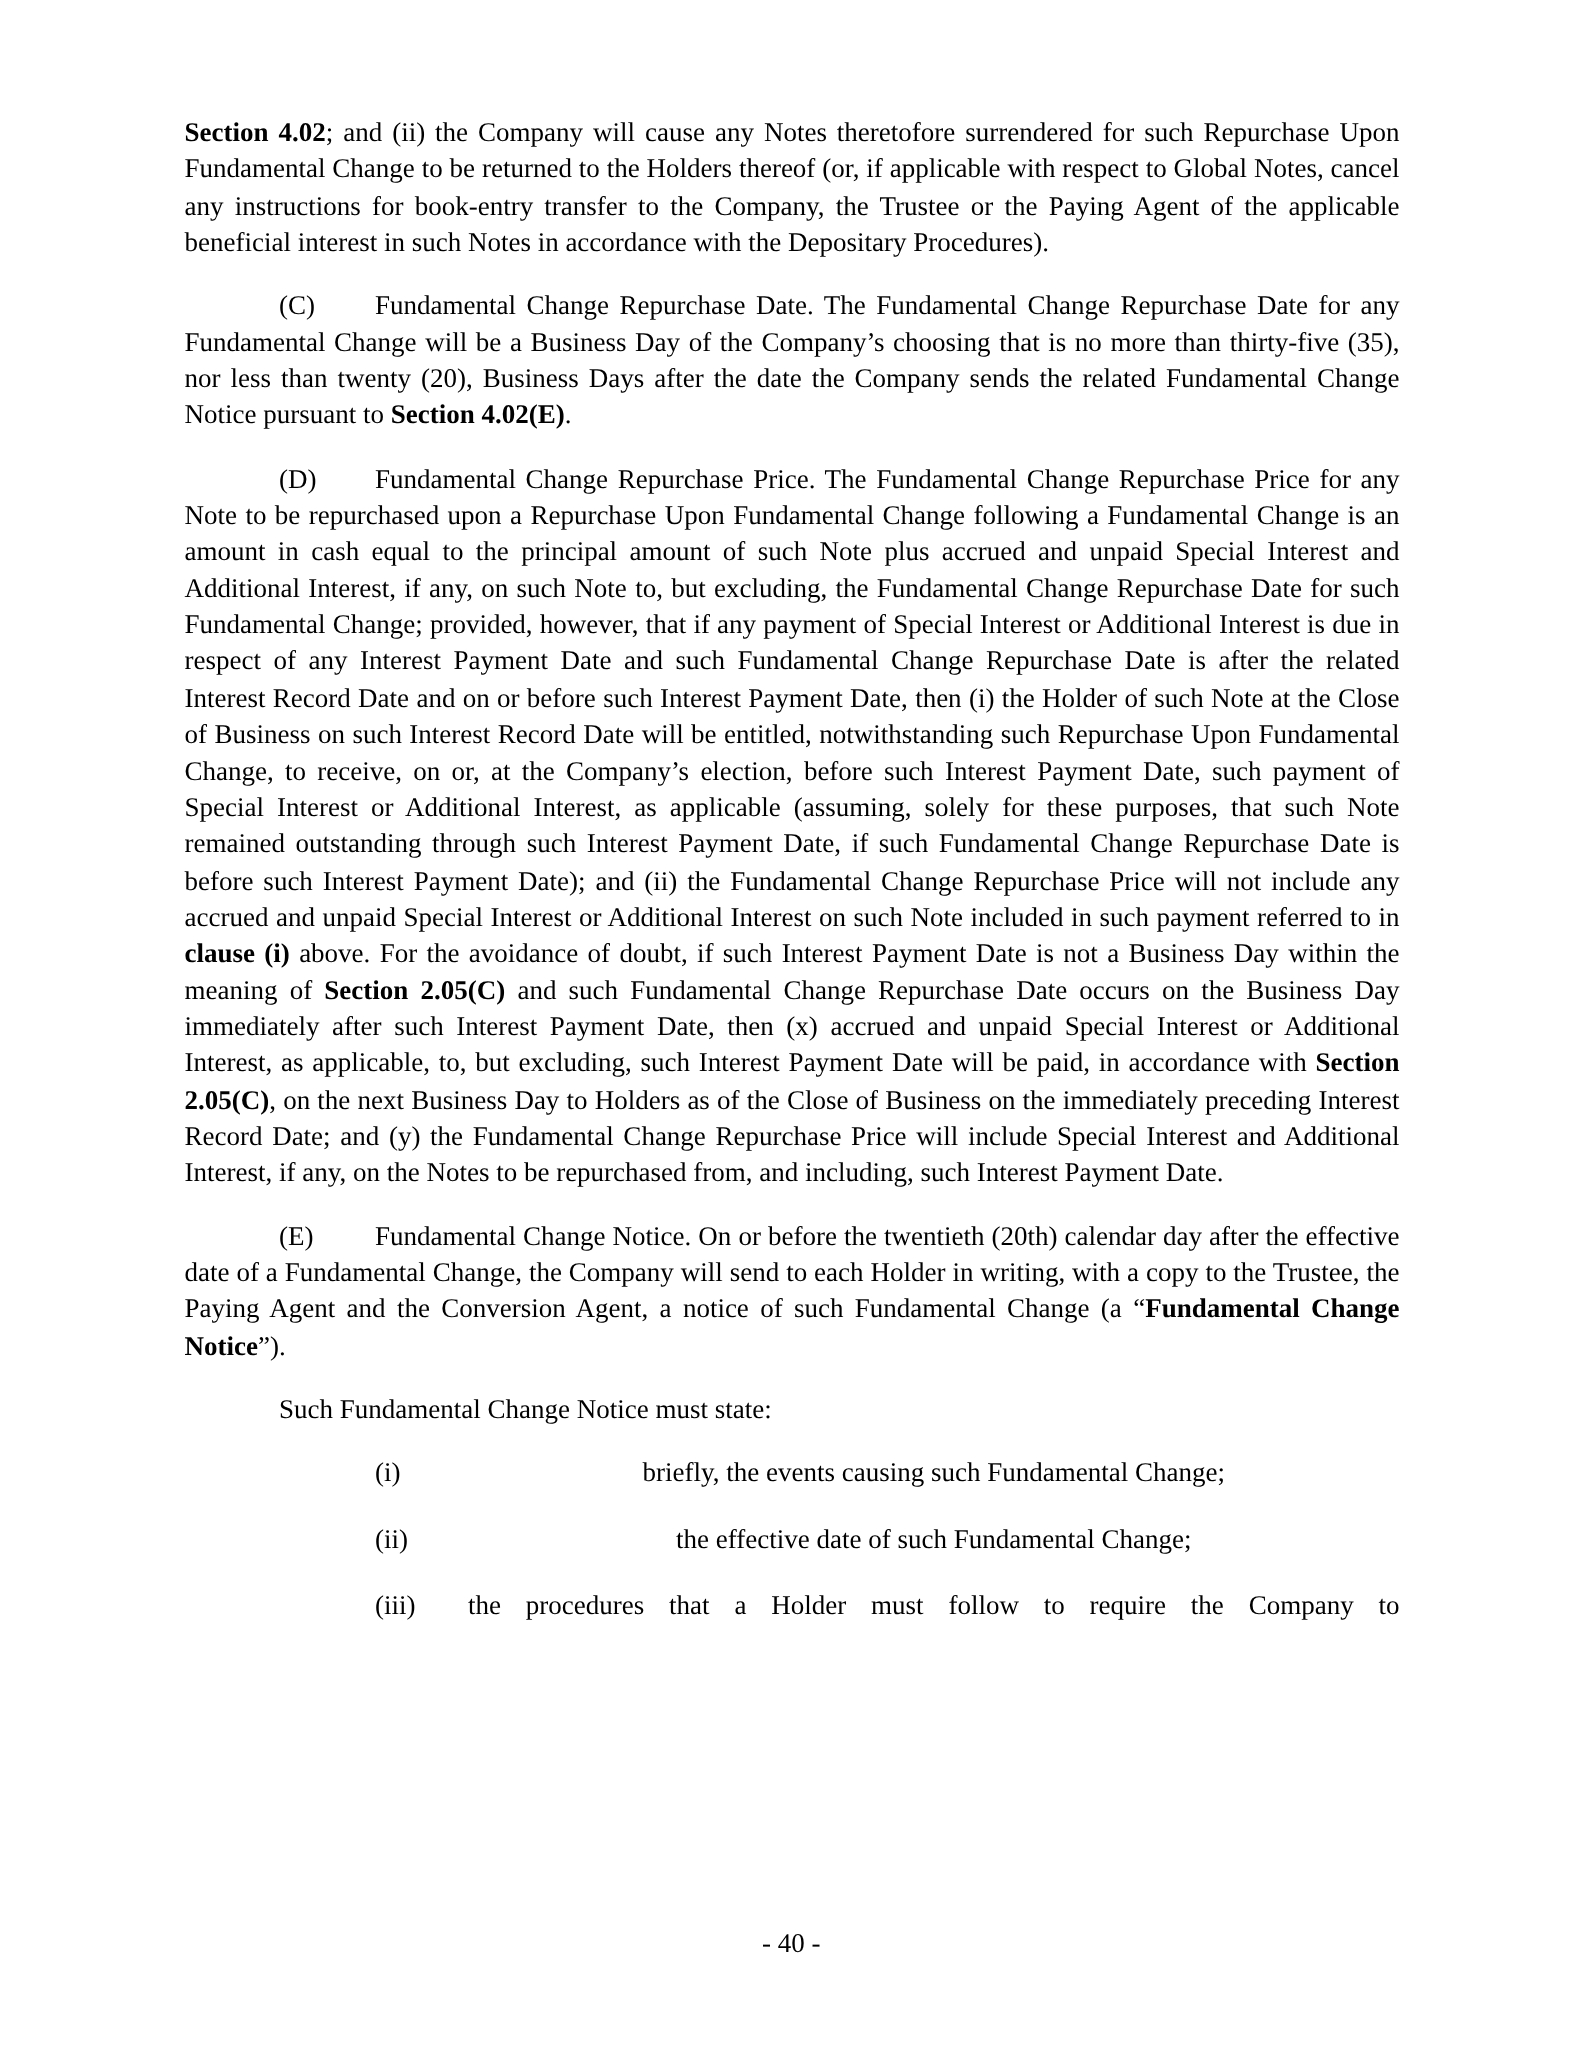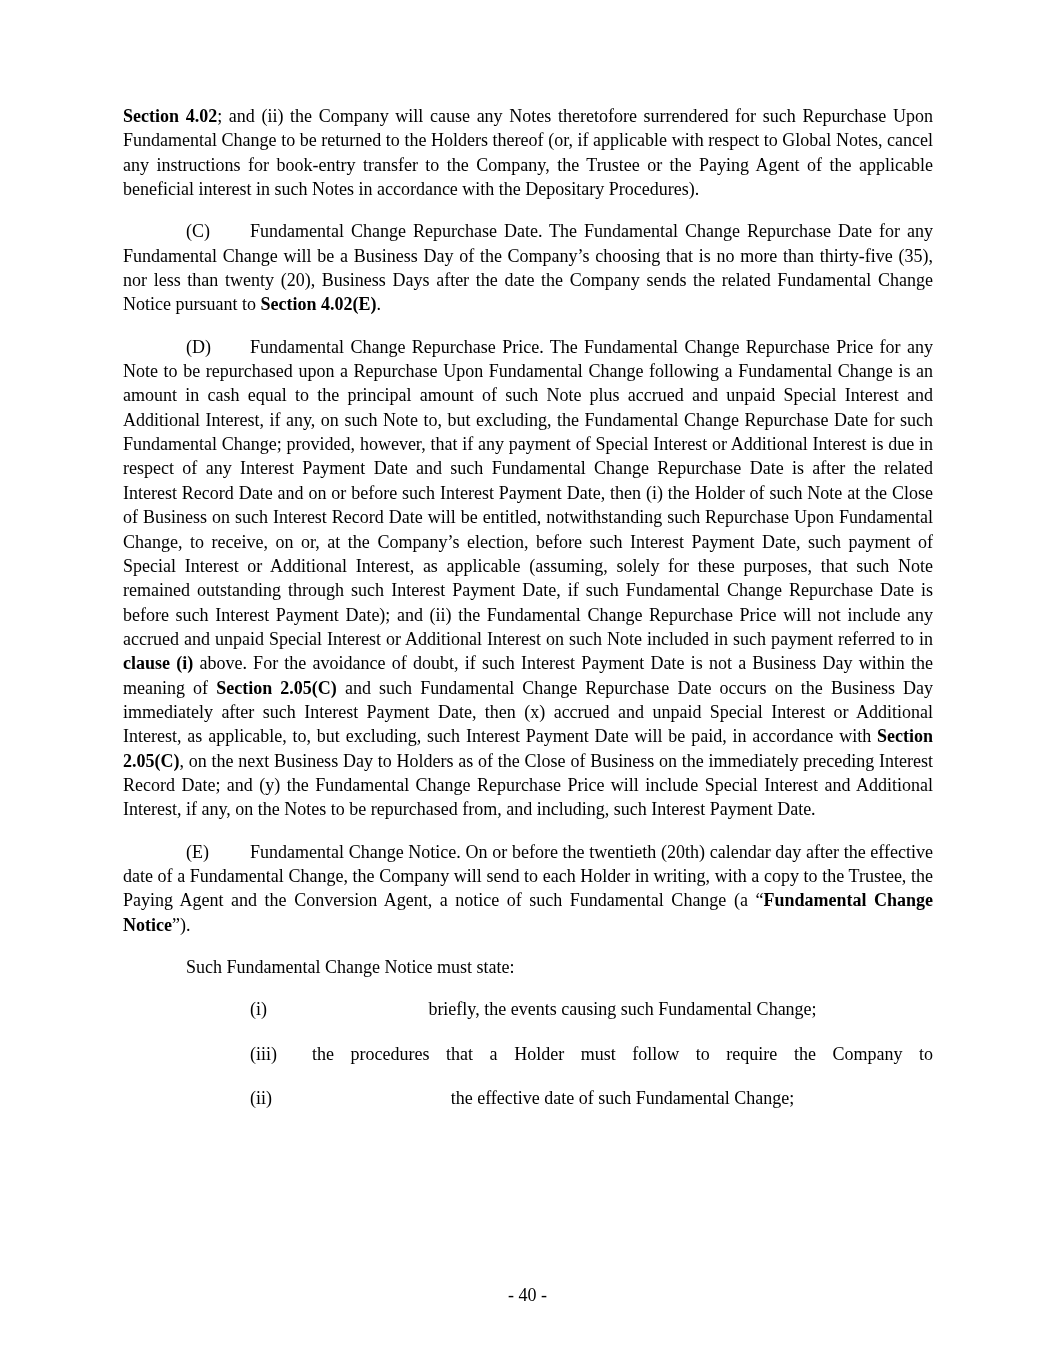--- a/index.html
+++ b/index.html
@@ -6,21 +6,21 @@
   html, body {
     margin: 0;
     padding: 0;
     background: #ffffff;
   }
   .page {
     position: relative;
     width: 1055px;
     height: 1365px;
     background: #ffffff;
-    padding: 104px 122px 0 123px;
+    padding: 76px 122px 0 123px;
     font-family: "Liberation Serif", serif;
     font-size: 18px;
     line-height: 24.35px;
     color: #000000;
     overflow: hidden;
   }
   p.para {
     margin: 0 0 18px 0;
     text-align: justify;
   }
@@ -73,26 +73,26 @@
 
     <p class="para indented"><span class="tab-marker">(E)</span><span class="i">Fundamental Change Notice</span><span>. On or before the twentieth (20th) calendar day after the effective date of a Fundamental Change, the Company will send to each Holder in writing, with a copy to the Trustee, the Paying Agent and the Conversion Agent, a notice of such Fundamental Change (a “</span><span class="b">Fundamental Change Notice</span><span>”).</span></p>
 
     <p class="para indented">Such Fundamental Change Notice must state:</p>
 
     <div class="list-row">
       <span class="list-marker">(i)</span>
       <span class="list-text">briefly, the events causing such Fundamental Change;</span>
     </div>
 
+    <div class="list-row">
+      <span class="list-marker">(ii)</span>
+      <span class="list-text">the effective date of such Fundamental Change;</span>
+    </div>
+
     <div class="list-row stretch">
       <span class="list-marker">(iii)</span>
       <span class="list-text">the procedures that a Holder must follow to require the Company to</span>
-    </div>
-
-    <div class="list-row">
-      <span class="list-marker">(ii)</span>
-      <span class="list-text">the effective date of such Fundamental Change;</span>
     </div>
 
   </main>
 
   <footer class="page-footer">- 40 -</footer>
 </div>
 
 </body></html>

